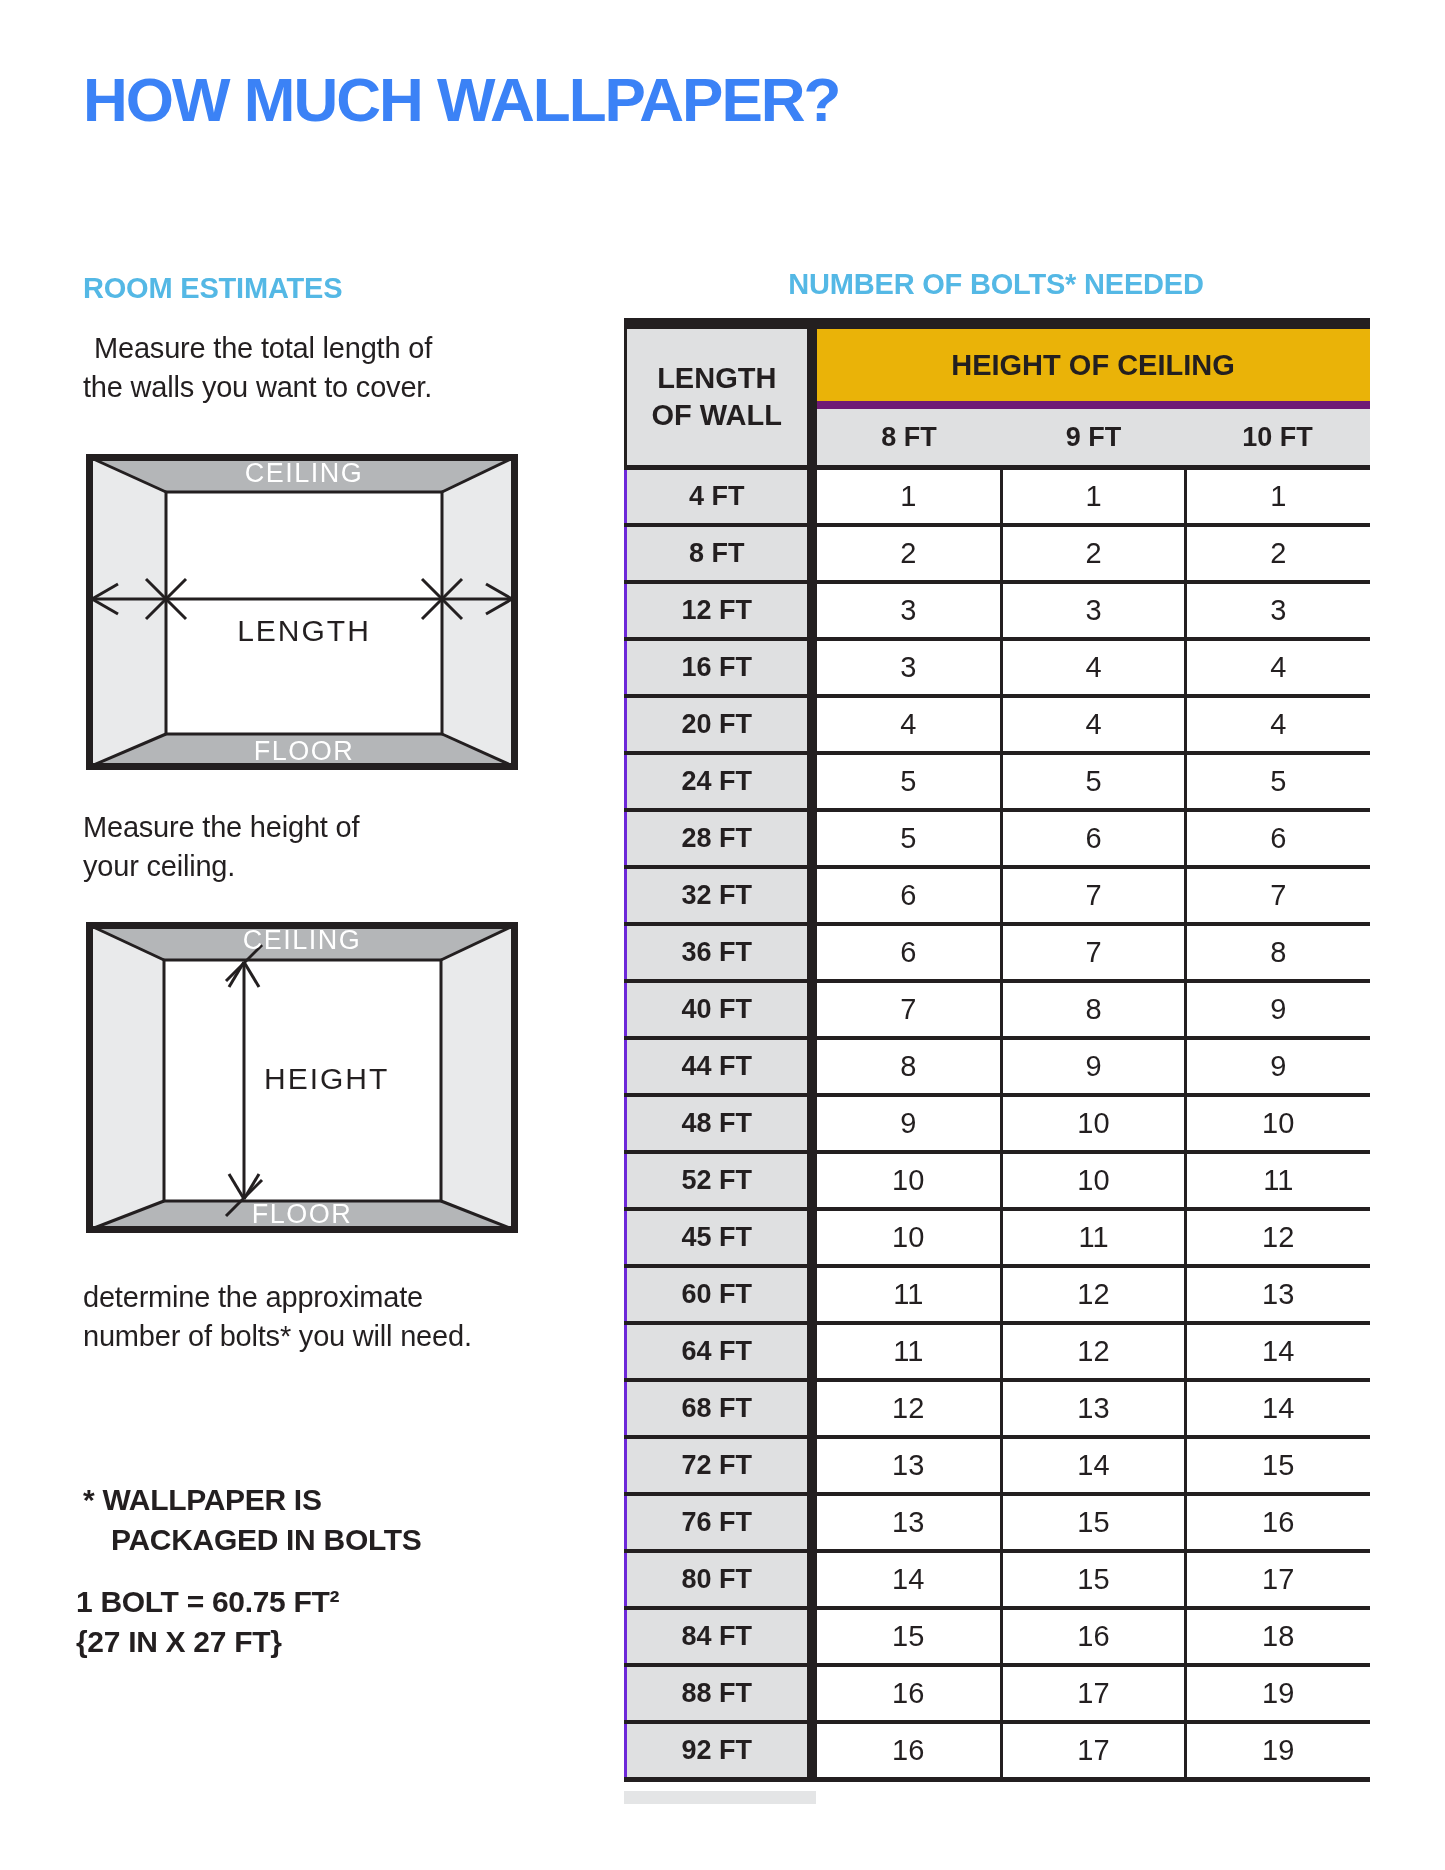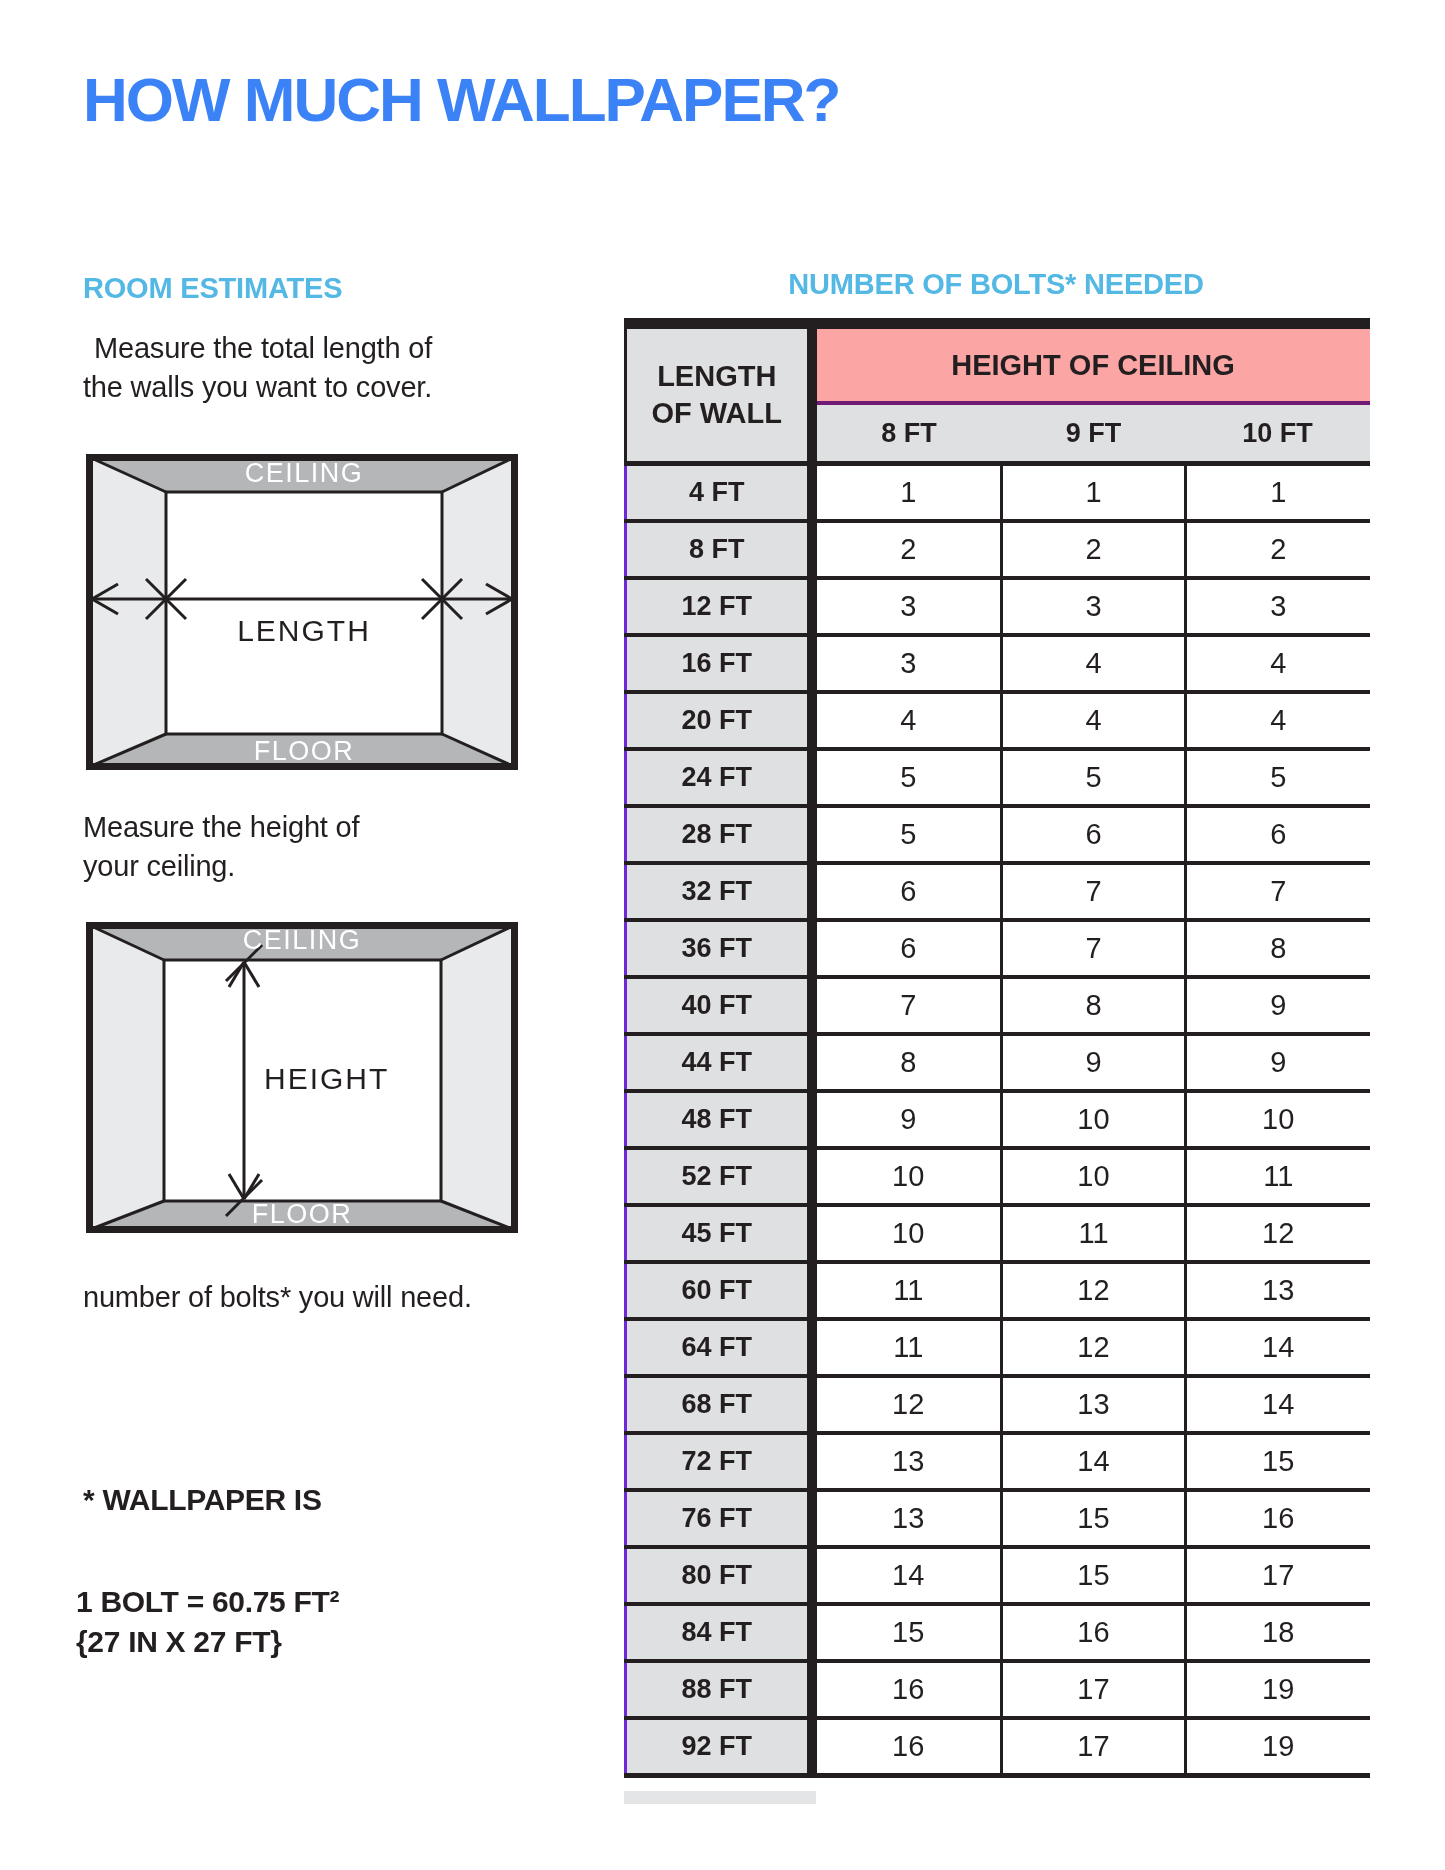--- a/index.html
+++ b/index.html
@@ -33,21 +33,21 @@
     border-top:11px solid #231F20;
   }
   table.bolt-table th,table.bolt-table td{
     padding:0;text-align:center;vertical-align:middle;color:#231F20;
   }
   th.rowhead{
     background:#DFE0E1;border-left:3px solid #231F20;border-right:10px solid #231F20;
     border-bottom:5px solid #231F20;font-size:29px;font-weight:bold;line-height:37px;
   }
   th.group{
-    background:#fca5a5;border-bottom:4px solid #701a75;height:72px;
+    background:#eab308;border-bottom:8px solid #701a75;height:72px;
     font-size:29px;font-weight:bold;
   }
   th.colhead{
     background:#DFE0E1;border-bottom:5px solid #231F20;height:56px;
     font-size:27px;font-weight:bold;
   }
   th.len{
     background:#DFE0E1;border-left:3px solid #6d28d9;border-right:10px solid #231F20;
     border-bottom:4px solid #231F20;height:53px;font-size:27px;font-weight:bold;
   }
@@ -127,25 +127,27 @@
     <line x1="158" y1="277" x2="143" y2="252"></line>
     <line x1="158" y1="277" x2="173" y2="252"></line>
     <line x1="140" y1="294" x2="176" y2="258"></line>
   </g>
   <text x="216" y="27" text-anchor="middle" class="diag-side-label">CEILING</text>
   <text x="216" y="301" text-anchor="middle" class="diag-side-label">FLOOR</text>
   <text x="178" y="167" text-anchor="start" class="diag-dim-label">HEIGHT</text>
 </svg>
 
 <div class="abs body-text" style="left:83px;top:1278px;">
+  <div>determine the approximate</div>
   <div>number of bolts* you will need.</div>
 </div>
 
 <div class="abs bold-note" style="left:83px;top:1480px;">
   <div>* WALLPAPER IS</div>
+  <div class="indent2">PACKAGED IN BOLTS</div>
 </div>
 
 <div class="abs bold-note" style="left:76px;top:1582px;">
   <div>1 BOLT = 60.75 FT²</div>
   <div>{27 IN X 27 FT}</div>
 </div>
 
 <div class="abs sec-head" style="left:624px;top:268px;width:744px;text-align:center;">NUMBER OF BOLTS* NEEDED</div>
 
 <table class="bolt-table">

